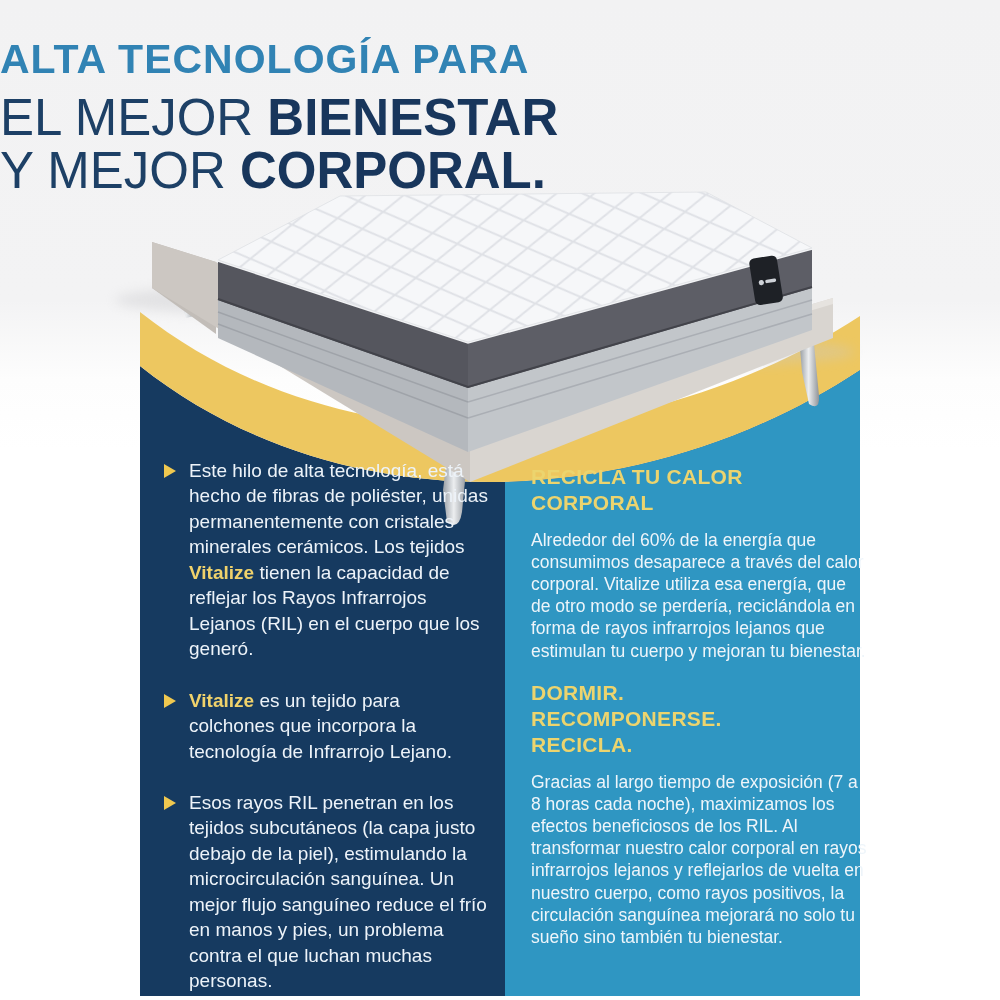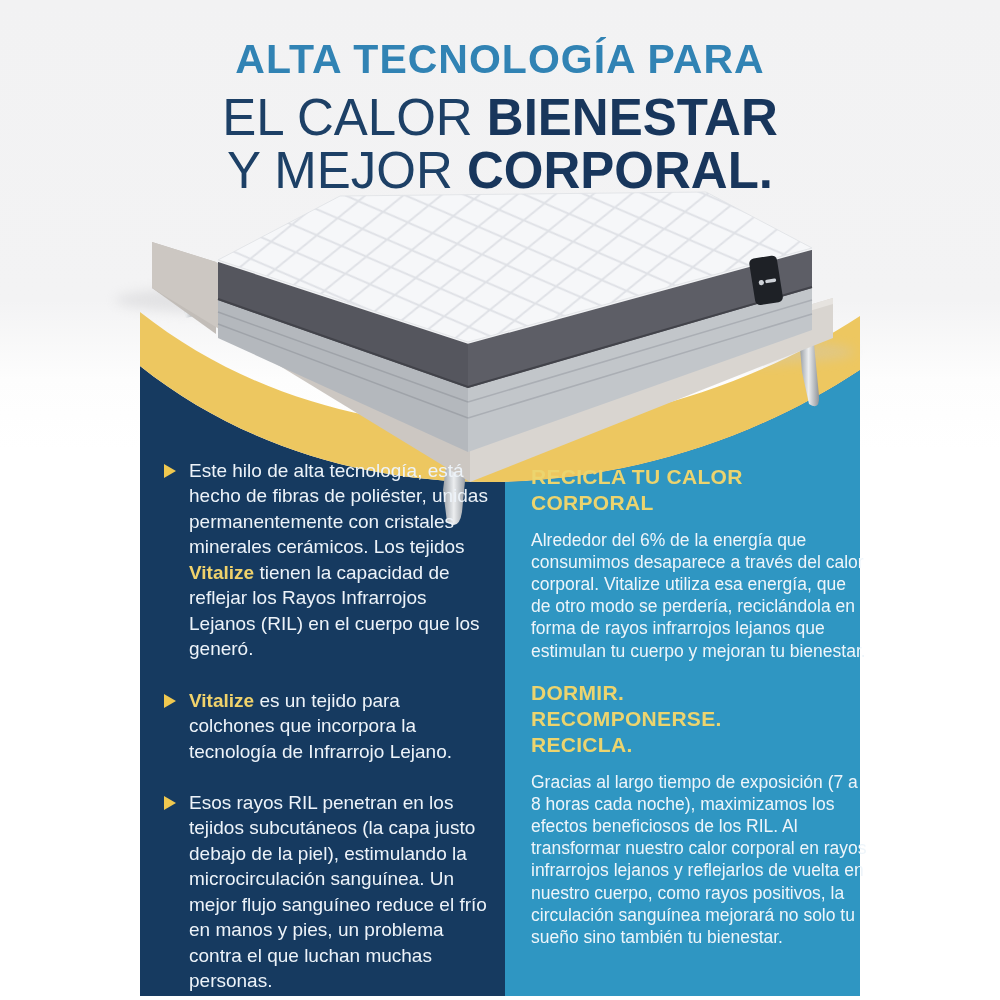--- a/index.html
+++ b/index.html
@@ -5,21 +5,21 @@
   html,body{margin:0;padding:0;}
   body{
     width:1000px;height:1000px;position:relative;overflow:hidden;
     background:linear-gradient(#f2f2f3 0%,#f3f3f4 30%,#fdfdfd 38%,#ffffff 45%);
     font-family:"Liberation Sans", sans-serif;
     -webkit-font-smoothing:antialiased;
   }
   #scene{position:absolute;left:0;top:0;width:1000px;height:1000px;}
 
   
-  .header{position:absolute;left:0;top:36px;width:1000px;text-align:center;z-index:5;}
+  .header{position:absolute;left:0;top:36px;width:1000px;z-index:5;}
   .t1{font-size:41px;font-weight:700;letter-spacing:1px;color:#3183b4;line-height:46px;margin-bottom:9px;}
   .t2,.t3{font-size:51px;color:#1d4066;line-height:53px;letter-spacing:0px;}
   .t2 .light,.t3 .light{font-weight:400;}
   .t2 .heavy,.t3 .heavy{font-weight:800;color:#18365c;}
 
   
   .col{position:absolute;z-index:6;}
   .col-left{left:164px;top:458px;width:326px;color:#edf3f9;font-size:19px;line-height:1.34;}
   .bullet{position:relative;padding-left:25px;margin-bottom:26px;}
   .bullet p{margin:0;}
@@ -91,41 +91,41 @@
     <g transform="rotate(-9 765 280)">
       <rect x="752" y="257" width="28" height="47" rx="5" fill="#1e2126"></rect>
       <circle cx="761" cy="282" r="2.6" fill="#cfd3d8"></circle>
       <rect x="765" y="280" width="11" height="3.4" rx="1.7" fill="#cfd3d8"></rect>
     </g>
   </g>
 </svg>
 
 <div class="header">
   <div class="t1">ALTA TECNOLOGÍA PARA</div>
-  <div class="t2"><span class="light">EL CALOR </span><span class="heavy">BIENESTAR</span></div>
+  <div class="t2"><span class="light">EL MEJOR </span><span class="heavy">BIENESTAR</span></div>
   <div class="t3"><span class="light">Y MEJOR </span><span class="heavy">CORPORAL.</span></div>
 </div>
 
 <div class="col col-left">
   <div class="bullet">
     <span class="arrow"></span>
     <p><span>Este hilo de alta tecnología, está hecho de fibras de poliéster, unidas permanentemente con cristales minerales cerámicos. Los tejidos </span><span class="hl">Vitalize</span><span> tienen la capacidad de reflejar los Rayos Infrarrojos Lejanos (RIL) en el cuerpo que los generó.</span></p>
   </div>
   <div class="bullet">
     <span class="arrow"></span>
     <p><span></span><span class="hl">Vitalize</span><span> es un tejido para colchones que incorpora la tecnología de Infrarrojo Lejano.</span></p>
   </div>
   <div class="bullet">
     <span class="arrow"></span>
     <p><span>Esos rayos RIL penetran en los tejidos subcutáneos (la capa justo debajo de la piel), estimulando la microcirculación sanguínea. Un mejor flujo sanguíneo reduce el frío en manos y pies, un problema contra el que luchan muchas personas.</span><span class="hl"></span><span></span></p>
   </div>
 </div>
 
 <div class="col col-right">
   <h3 class="yellow-h">RECICLA TU CALOR CORPORAL</h3>
-  <p>Alrededor del 6% de la energía que consumimos desaparece a través del calor corporal. Vitalize utiliza esa energía, que de otro modo se perdería, reciclándola en forma de rayos infrarrojos lejanos que estimulan tu cuerpo y mejoran tu bienestar.</p>
+  <p>Alrededor del 60% de la energía que consumimos desaparece a través del calor corporal. Vitalize utiliza esa energía, que de otro modo se perdería, reciclándola en forma de rayos infrarrojos lejanos que estimulan tu cuerpo y mejoran tu bienestar.</p>
   <h3 class="yellow-h">
     <span class="h2line">DORMIR.</span>
     <span class="h2line">RECOMPONERSE.</span>
     <span class="h2line">RECICLA.</span>
   </h3>
   <p>Gracias al largo tiempo de exposición (7 a 8 horas cada noche), maximizamos los efectos beneficiosos de los RIL. Al transformar nuestro calor corporal en rayos infrarrojos lejanos y reflejarlos de vuelta en nuestro cuerpo, como rayos positivos, la circulación sanguínea mejorará no solo tu sueño sino también tu bienestar.</p>
 </div>
 
 </body></html>

